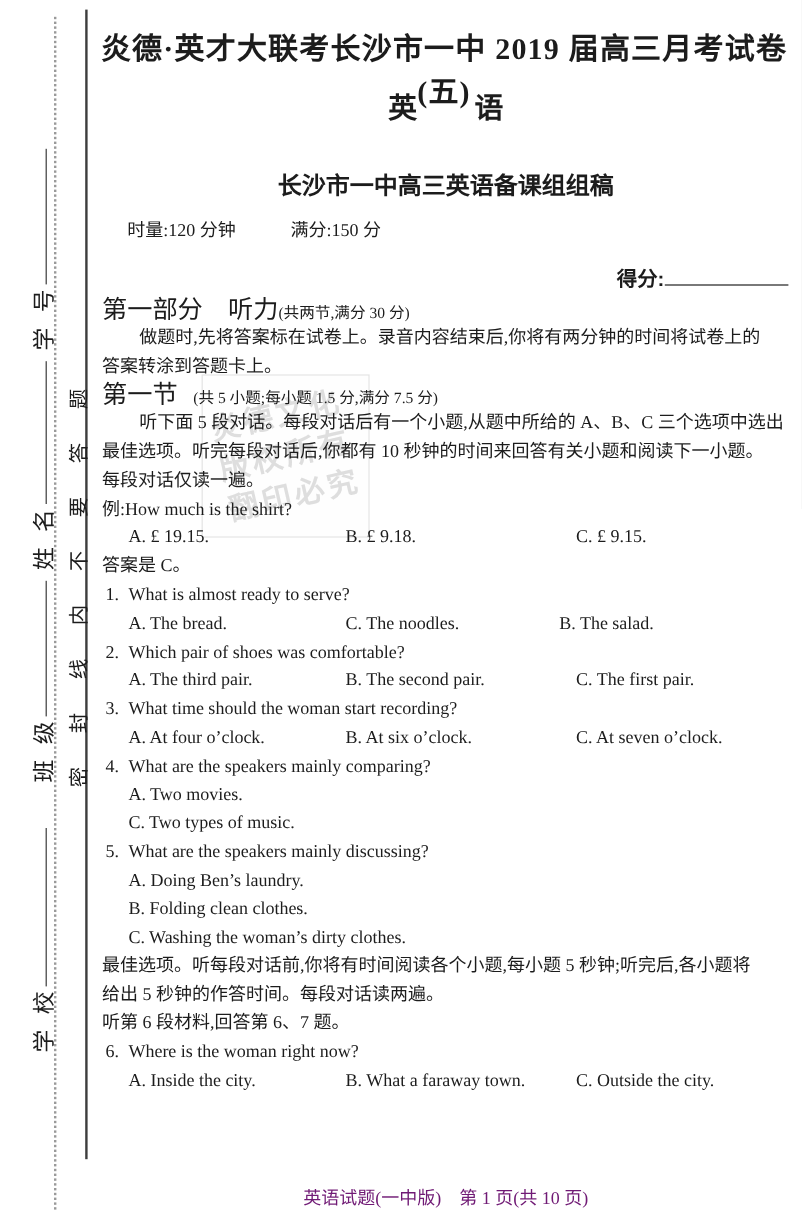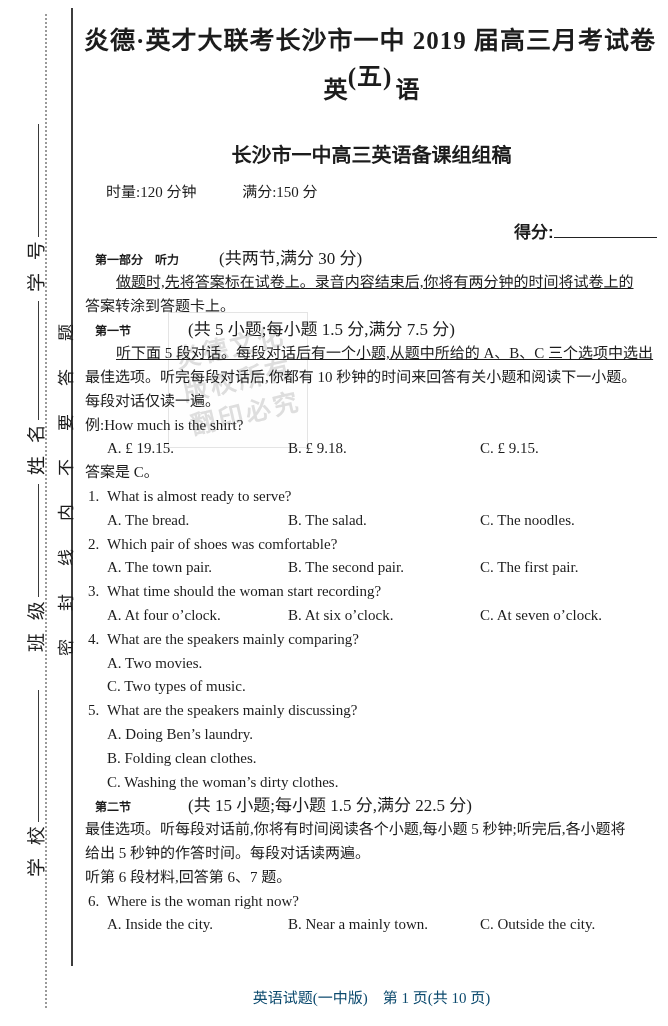--- a/index.html
+++ b/index.html
@@ -35,31 +35,31 @@
              font-family:"Liberation Sans","DejaVu Sans",sans-serif;font-weight:bold;font-size:20px;}
   .meta{position:absolute;left:85px;top:180px;width:573px;text-align:left;font-size:15px;z-index:2;}
   .meta span{margin:0 21px;}
   .score{position:absolute;left:514px;top:218px;z-index:2;
          font-family:"Liberation Sans","DejaVu Sans",sans-serif;font-weight:bold;font-size:17px;}
   .score-blank{display:inline-block;width:103px;height:17px;border-bottom:1.5px solid #222;}
 
   
   .content{position:absolute;left:85px;top:247px;width:573px;font-size:15px;z-index:2;}
   .line{height:23.8px;line-height:23.8px;white-space:nowrap;}
-  .indent{padding-left:31px;text-decoration:underline;}
+  .indent{padding-left:31px;}
   .question{padding-left:3px;}
   .q-num{display:inline-block;width:19px;}
   .suboption{padding-left:22px;}
   .options{display:flex;padding-left:22px;}
   .opt0{width:181px;}.opt1{width:192px;}.opt2{flex:1;}
-  .h-bold{font-family:"Liberation Sans","DejaVu Sans",sans-serif;font-weight:bold;font-size:12px;margin-left:10px;}
-  .h-rest{font-size:17px;margin-left:40px;}
+  .h-bold{font-family:"Liberation Sans","DejaVu Sans",sans-serif;font-weight:normal;font-size:21px;}
+  .h-rest{font-size:13px;}
 
   .page-footer{position:absolute;left:85px;top:986px;width:573px;text-align:center;
-               font-size:15px;z-index:2;color:#0c4a6e;}
+               font-size:15px;z-index:2;color:#701a75;}
 </style>
 </head>
 <body>
 
 <div class="page">
 
   <div class="dotted-line"></div>
   <div class="solid-line"></div>
   <div class="seal-warning">密封线内不要答题</div>
   <div id="seal-fields">
@@ -99,48 +99,47 @@
       <div class="line flush">例:How much is the shirt?</div>
       <div class="line options">
         <span class="opt opt0">A. £ 19.15.</span>
         <span class="opt opt1">B. £ 9.18.</span>
         <span class="opt opt2">C. £ 9.15.</span>
       </div>
       <div class="line flush">答案是 C。</div>
       <div class="line question"><span class="q-num">1.</span><span class="q-text">What is almost ready to serve?</span></div>
       <div class="line options">
         <span class="opt opt0">A. The bread.</span>
+        <span class="opt opt2">C. The noodles.</span>
         <span class="opt opt1">B. The salad.</span>
-        <span class="opt opt2">C. The noodles.</span>
       </div>
       <div class="line question"><span class="q-num">2.</span><span class="q-text">Which pair of shoes was comfortable?</span></div>
       <div class="line options">
-        <span class="opt opt0">A. The town pair.</span>
+        <span class="opt opt0">A. The third pair.</span>
         <span class="opt opt1">B. The second pair.</span>
         <span class="opt opt2">C. The first pair.</span>
       </div>
       <div class="line question"><span class="q-num">3.</span><span class="q-text">What time should the woman start recording?</span></div>
       <div class="line options">
         <span class="opt opt0">A. At four o’clock.</span>
         <span class="opt opt1">B. At six o’clock.</span>
         <span class="opt opt2">C. At seven o’clock.</span>
       </div>
       <div class="line question"><span class="q-num">4.</span><span class="q-text">What are the speakers mainly comparing?</span></div>
       <div class="line suboption">A. Two movies.</div>
       <div class="line suboption">C. Two types of music.</div>
       <div class="line question"><span class="q-num">5.</span><span class="q-text">What are the speakers mainly discussing?</span></div>
       <div class="line suboption">A. Doing Ben’s laundry.</div>
       <div class="line suboption">B. Folding clean clothes.</div>
       <div class="line suboption">C. Washing the woman’s dirty clothes.</div>
-      <div class="line heading"><span class="h-bold">第二节</span><span class="h-rest">　(共 15 小题;每小题 1.5 分,满分 22.5 分)</span></div>
       <div class="line flush">最佳选项。听每段对话前,你将有时间阅读各个小题,每小题 5 秒钟;听完后,各小题将</div>
       <div class="line flush">给出 5 秒钟的作答时间。每段对话读两遍。</div>
       <div class="line flush">听第 6 段材料,回答第 6、7 题。</div>
       <div class="line question"><span class="q-num">6.</span><span class="q-text">Where is the woman right now?</span></div>
       <div class="line options">
         <span class="opt opt0">A. Inside the city.</span>
-        <span class="opt opt1">B. Near a mainly town.</span>
+        <span class="opt opt1">B. What a faraway town.</span>
         <span class="opt opt2">C. Outside the city.</span>
       </div>
     </main>
 
   <footer class="page-footer">英语试题(一中版)　第 1 页(共 10 页)</footer>
 </div>
 
 </body></html>

